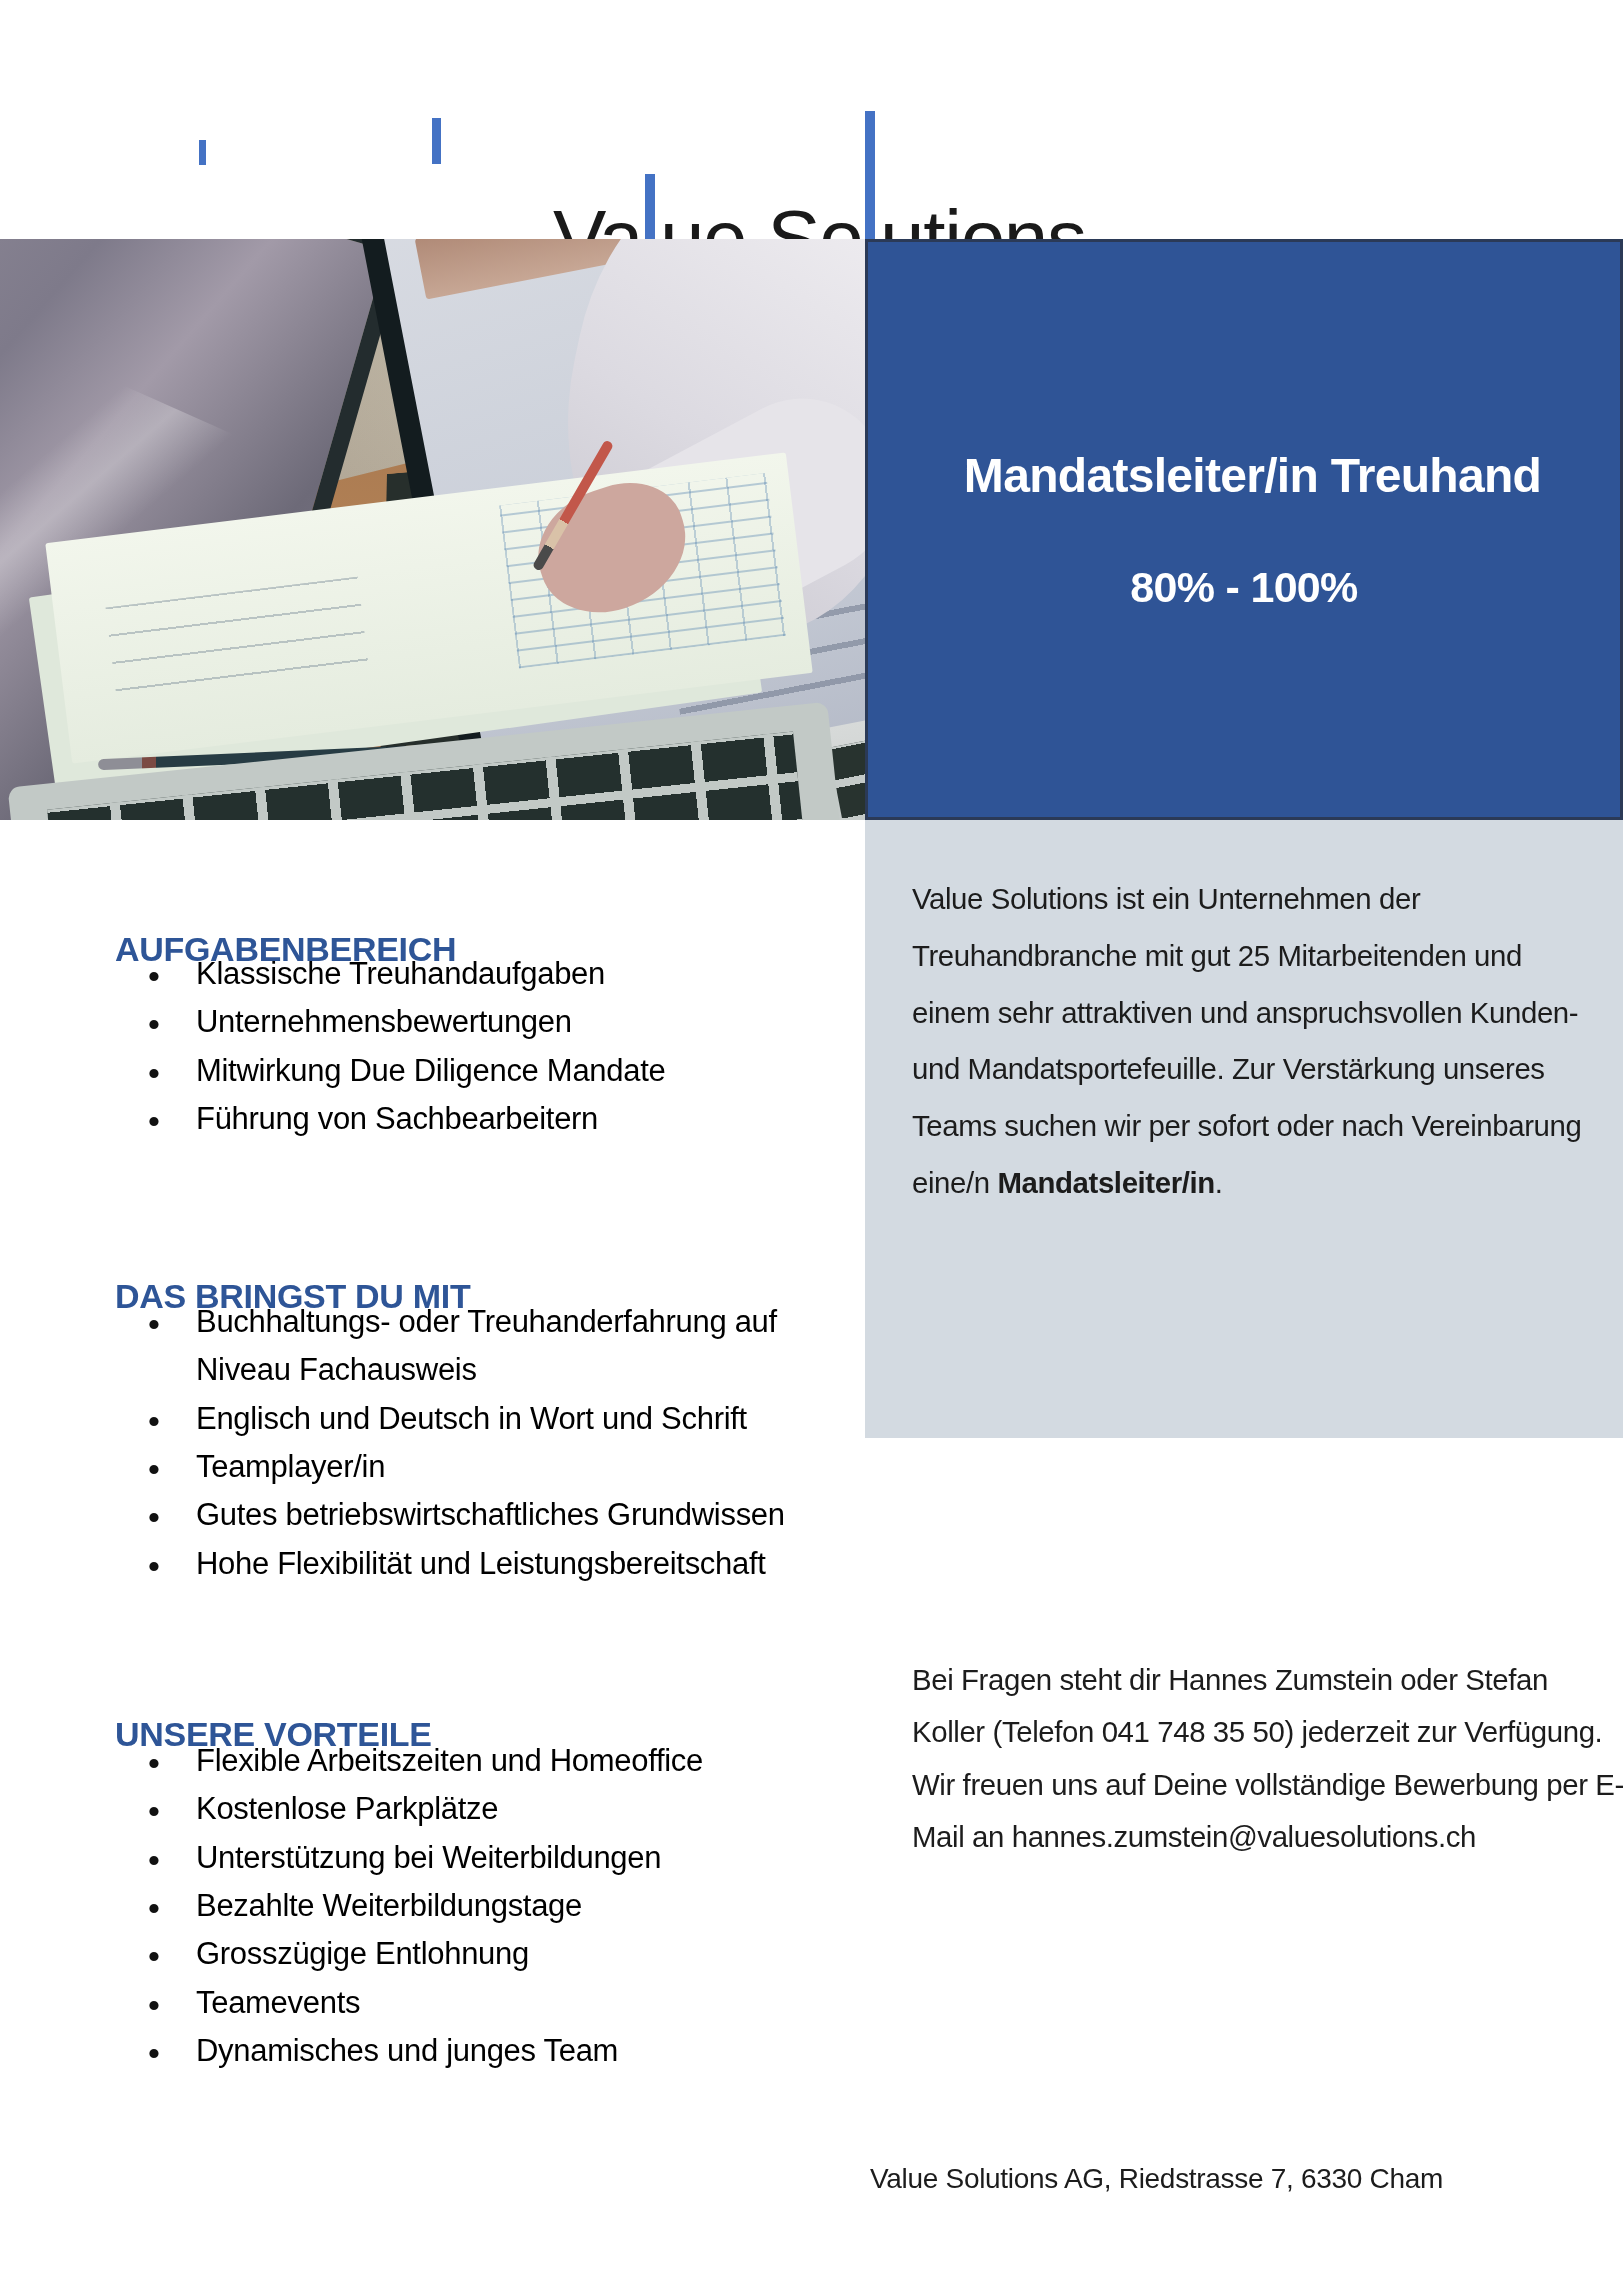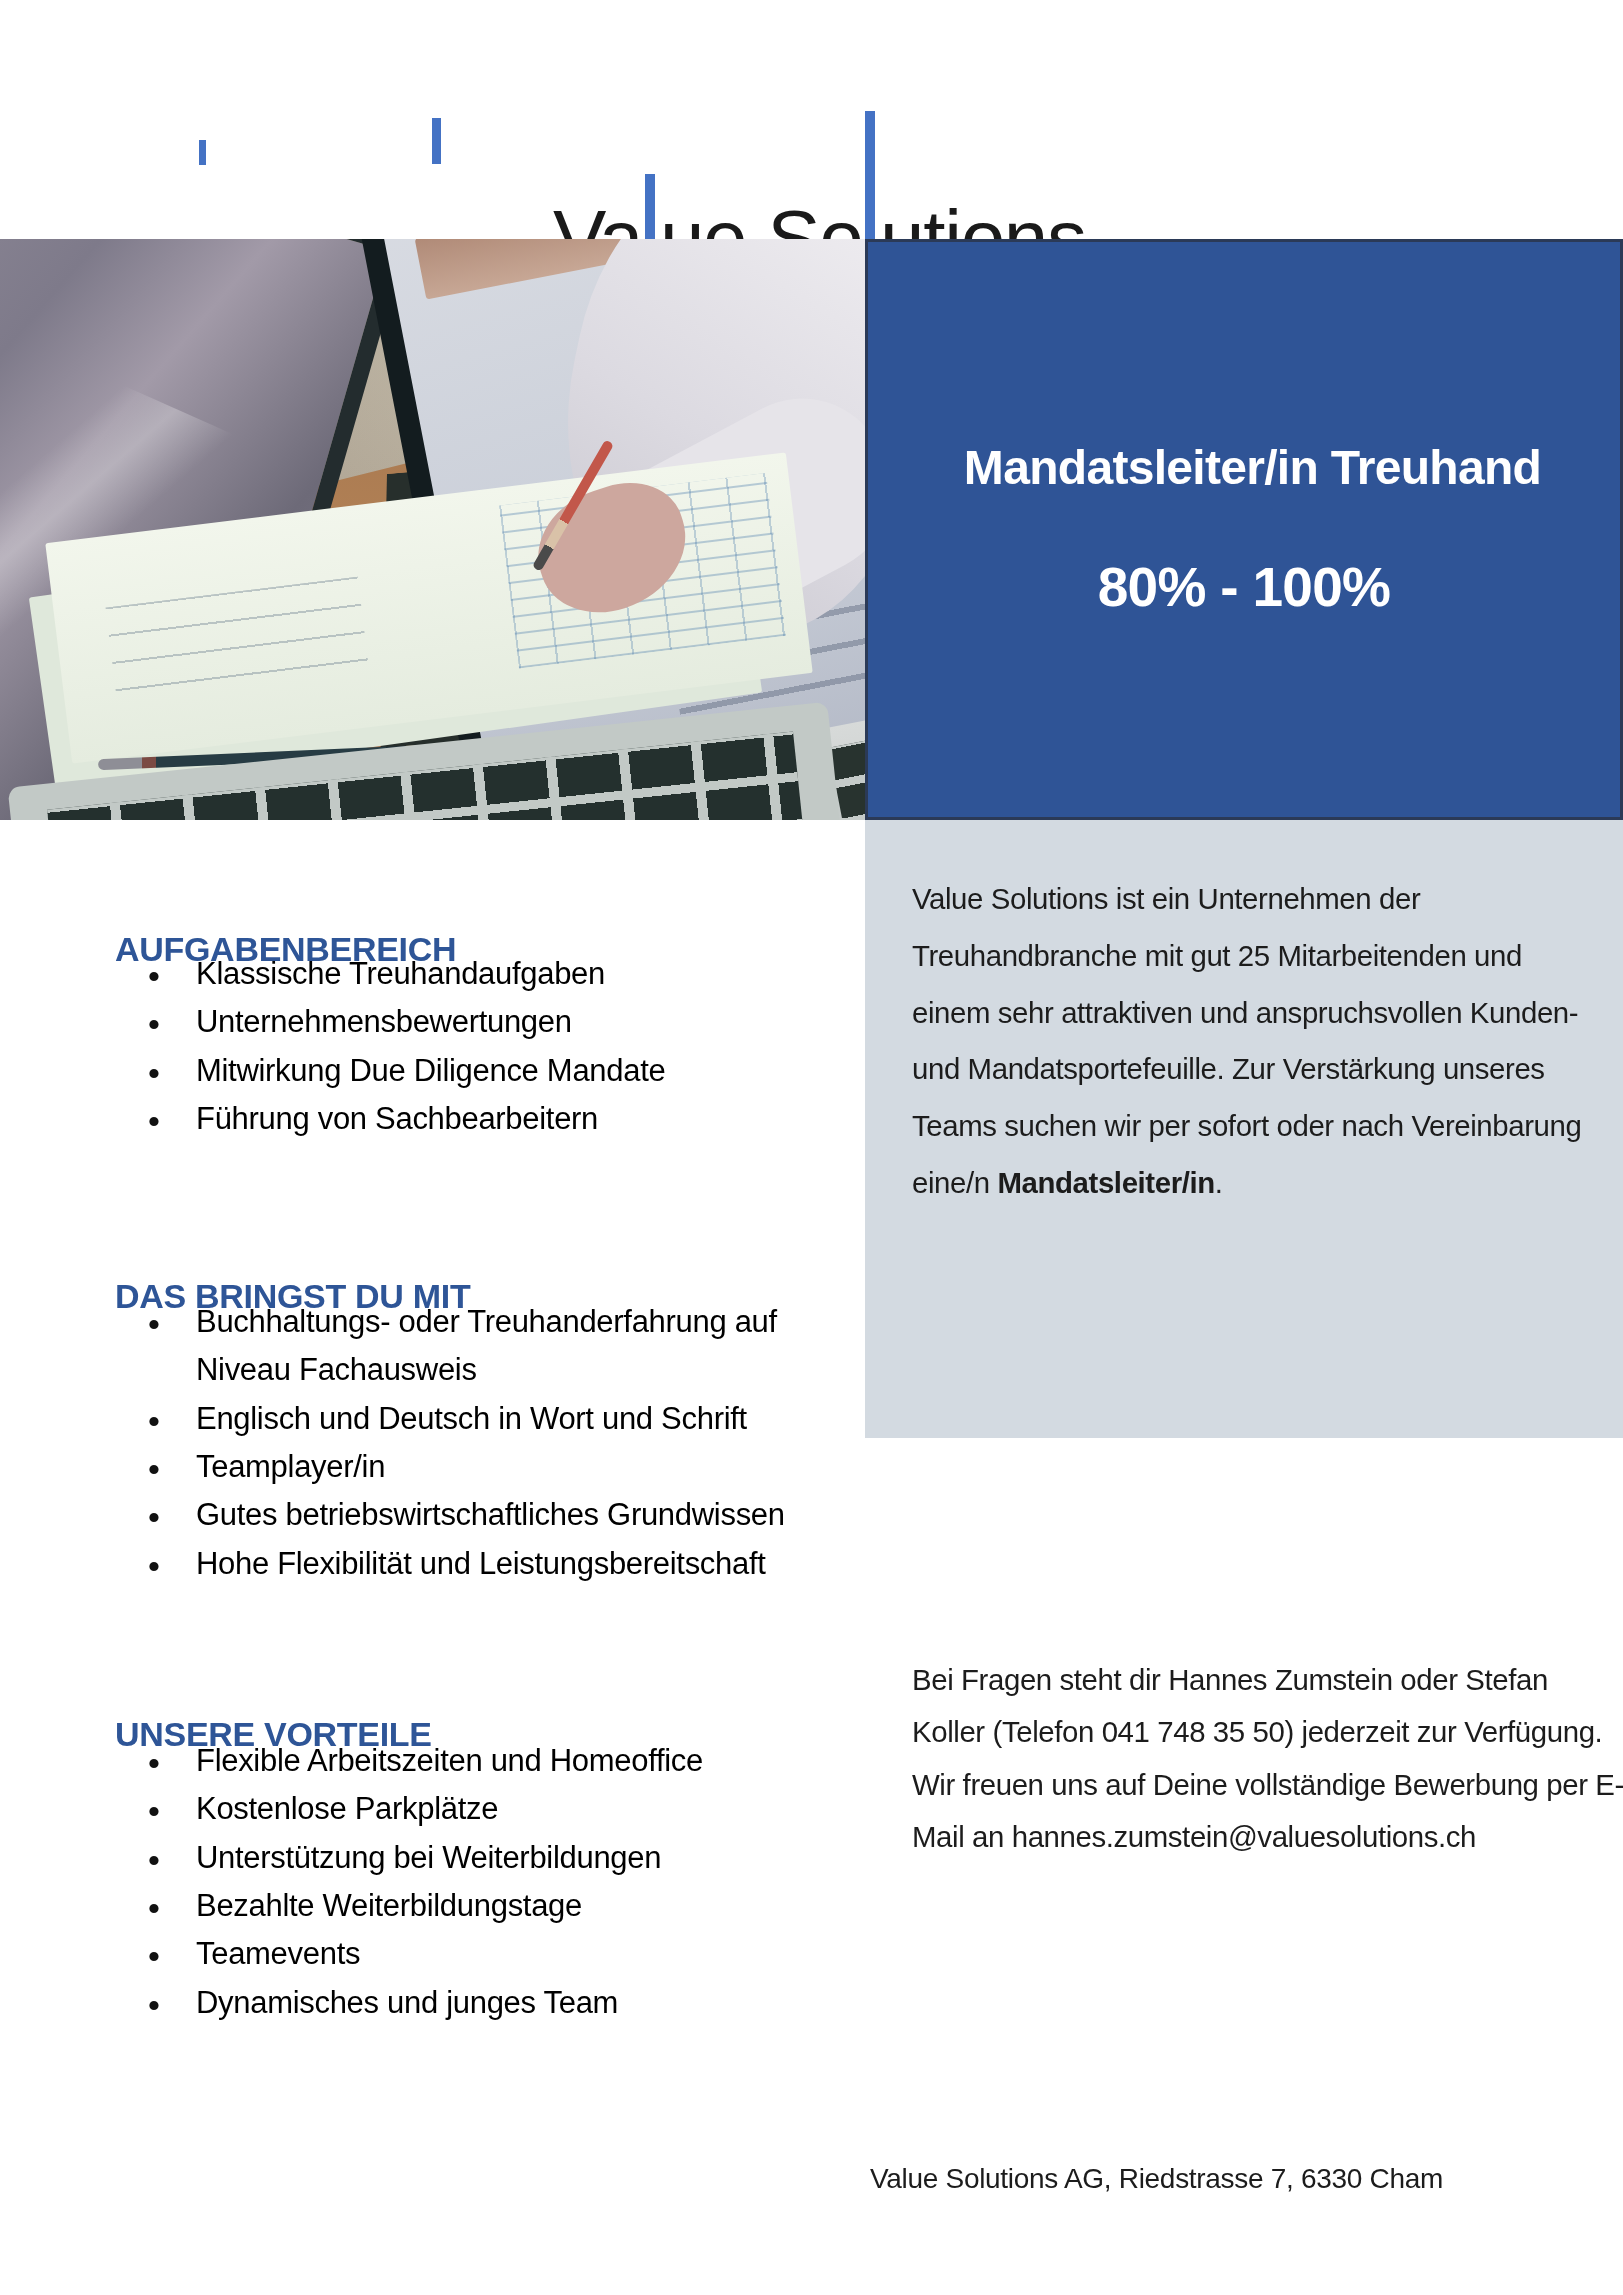--- a/index.html
+++ b/index.html
@@ -76,21 +76,21 @@
   .hand{left:537px;top:249px;width:151px;height:121px;transform:rotate(-18deg);
     background:#cda79e;border-radius:55% 45% 60% 50%;}
   .red-pencil{left:568px;top:193px;width:9.8px;height:147px;transform:rotate(30deg);border-radius:4.6px;
     background:linear-gradient(180deg,#c2574a 0 92px,#d9c2a8 92px 121px,#4a4a4a 121px 147px);}
   .hero{
     position:absolute;left:865px;top:239px;width:758px;height:581px;
     background:#2f5496;border:3.3px solid #2b3a57;box-sizing:border-box;
     display:flex;flex-direction:column;align-items:center;justify-content:center;gap:60px;
   }
   .hero .title{color:#ffffff;font-weight:bold;font-size:48px;letter-spacing:-0.7px;white-space:nowrap;margin-left:17px;}
-  .hero .workload{color:#ffffff;font-weight:bold;font-size:55px;letter-spacing:-0.7px;}
+  .hero .workload{color:#ffffff;font-weight:bold;font-size:43px;letter-spacing:-0.7px;}
   
   .intro-panel{
     position:absolute;left:865px;top:820px;width:758px;height:618px;
     background:#d3dae1;box-sizing:border-box;padding:51px 17px 0 47px;
   }
   .intro-panel p{margin:0;font-size:29.4px;line-height:1.93;letter-spacing:-0.4px;color:#1c1c1c;}
   .intro-panel b{font-weight:bold;}
   
   .sec-heading{position:absolute;left:115px;font-size:34px;font-weight:bold;color:#2e5597;letter-spacing:-0.3px;margin-top:35px;}
   .blist{position:absolute;left:123px;width:730px;list-style:none;margin:0;padding:0;}
@@ -168,20 +168,21 @@
     <li><span>Gutes betriebswirtschaftliches Grundwissen</span></li>
     <li><span>Hohe Flexibilität und Leistungsbereitschaft</span></li>
   </ul>
 
   <div class="sec-heading" style="top:1680px;">UNSERE VORTEILE</div>
   <ul class="blist" style="top:1737px;">
     <li><span>Flexible Arbeitszeiten und Homeoffice</span></li>
     <li><span>Kostenlose Parkplätze</span></li>
     <li><span>Unterstützung bei Weiterbildungen</span></li>
     <li><span>Bezahlte Weiterbildungstage</span></li>
+    <li><span>Grosszügige Entlohnung</span></li>
     <li><span>Teamevents</span></li>
     <li><span>Dynamisches und junges Team</span></li>
   </ul>
 
   <div class="contact">
     <p>Bei Fragen steht dir Hannes Zumstein oder Stefan Koller (Telefon 041 748 35 50) jederzeit zur Verfügung. Wir freuen uns auf Deine vollständige Bewerbung per E-Mail an hannes.zumstein@valuesolutions.ch</p>
   </div>
 
   <div class="footer-address">Value Solutions AG, Riedstrasse 7, 6330 Cham</div>
 

